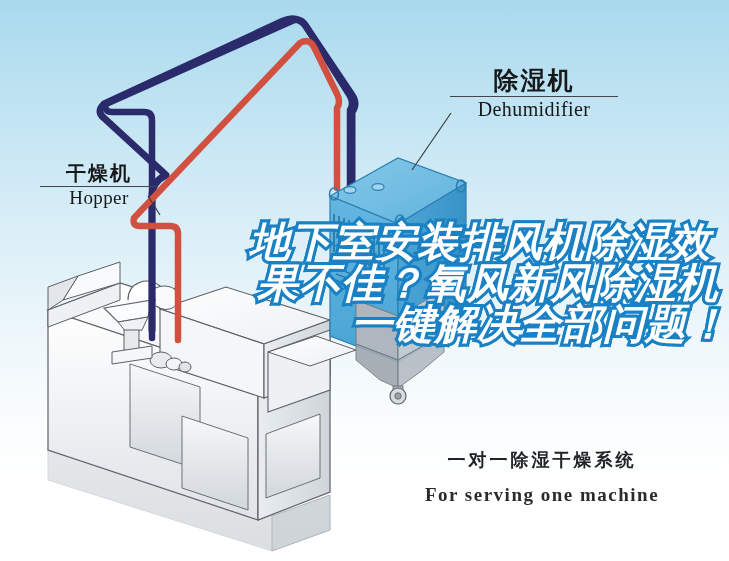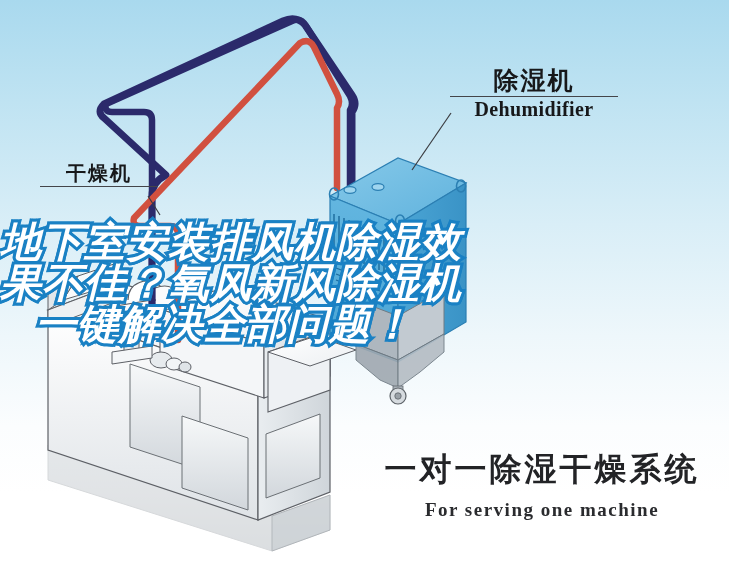--- a/index.html
+++ b/index.html
@@ -17,36 +17,36 @@
   
   .label{position:absolute;text-align:center;color:#1d1d1d;}
   .label .cn{
     font-family:"DejaVu Sans",sans-serif;
     font-weight:700;letter-spacing:2px;line-height:1.05;
     color:#17181a;
     text-align:center;
   }
   .label .en{
     font-family:"Liberation Serif",serif;
-    font-weight:700;line-height:1.1;color:#17181a;
+    font-weight:400;line-height:1.1;color:#17181a;
   }
   .label .rule{height:1px;background:#44454a;margin:2px 0 1px 0;}
 
   #label-dehumidifier{left:450px;top:68px;width:168px;}
   #label-dehumidifier .cn{font-size:25px;}
   #label-dehumidifier .en{font-size:20px;letter-spacing:.4px;}
 
   #label-hopper{left:40px;top:163px;width:118px;}
   #label-hopper .cn{font-size:20px;}
   #label-hopper .en{font-size:19px;letter-spacing:.4px;}
 
   
   #headline{
     position:absolute;left:0;top:222px;width:729px;
-    text-align:left;pointer-events:none;
+    text-align:right;pointer-events:none;
   }
   #headline .hl{
     display:block;
     font-family:"DejaVu Sans",sans-serif;
     font-weight:700;font-style:italic;
     font-size:41px;line-height:41px;
     letter-spacing:1px;
     color:#ffffff;
     -webkit-text-stroke:6px #1a81c4;
     paint-order:stroke fill;
@@ -56,22 +56,22 @@
        2px 2px 0 #1a81c4, -2px 2px 0 #1a81c4,
        2px -2px 0 #1a81c4, -2px -2px 0 #1a81c4;
   }
   #headline .l1{padding-right:18px;}
   #headline .l2{padding-right:10px;}
   #headline .l3{padding-left:35px;}
 
   
   #caption{position:absolute;left:372px;top:452px;width:340px;text-align:center;}
   #caption .cn{
-    font-family:Liberation Serif, serif;font-weight:700;
-    font-size:32px;letter-spacing:3px;color:#222326;line-height:1.1;
+    font-family:Liberation Mono, monospace;font-weight:700;
+    font-size:18px;letter-spacing:3px;color:#222326;line-height:1.1;
   }
   #caption .en{
     font-family:"Liberation Serif",serif;font-weight:600;
     font-size:19px;letter-spacing:1.5px;color:#2a2b2e;margin-top:12px;
   }
 </style>
 </head>
 <body>
 
 <div id="poster">
@@ -286,20 +286,21 @@
 
   <div class="label" id="label-dehumidifier">
     <div class="cn">除湿机</div>
     <div class="rule"></div>
     <div class="en">Dehumidifier</div>
   </div>
 
   <div class="label" id="label-hopper">
     <div class="cn">干燥机</div>
     <div class="rule"></div>
+    <div class="en">Hopper</div>
   </div>
 
   <div id="headline">
     <span class="hl l1">地下室安装排风机除湿效</span>
     <span class="hl l2">果不佳？氧风新风除湿机</span>
     <span class="hl l3">一键解决全部问题！</span>
   </div>
 
   <div id="caption">
     <div class="cn">一对一除湿干燥系统</div>

